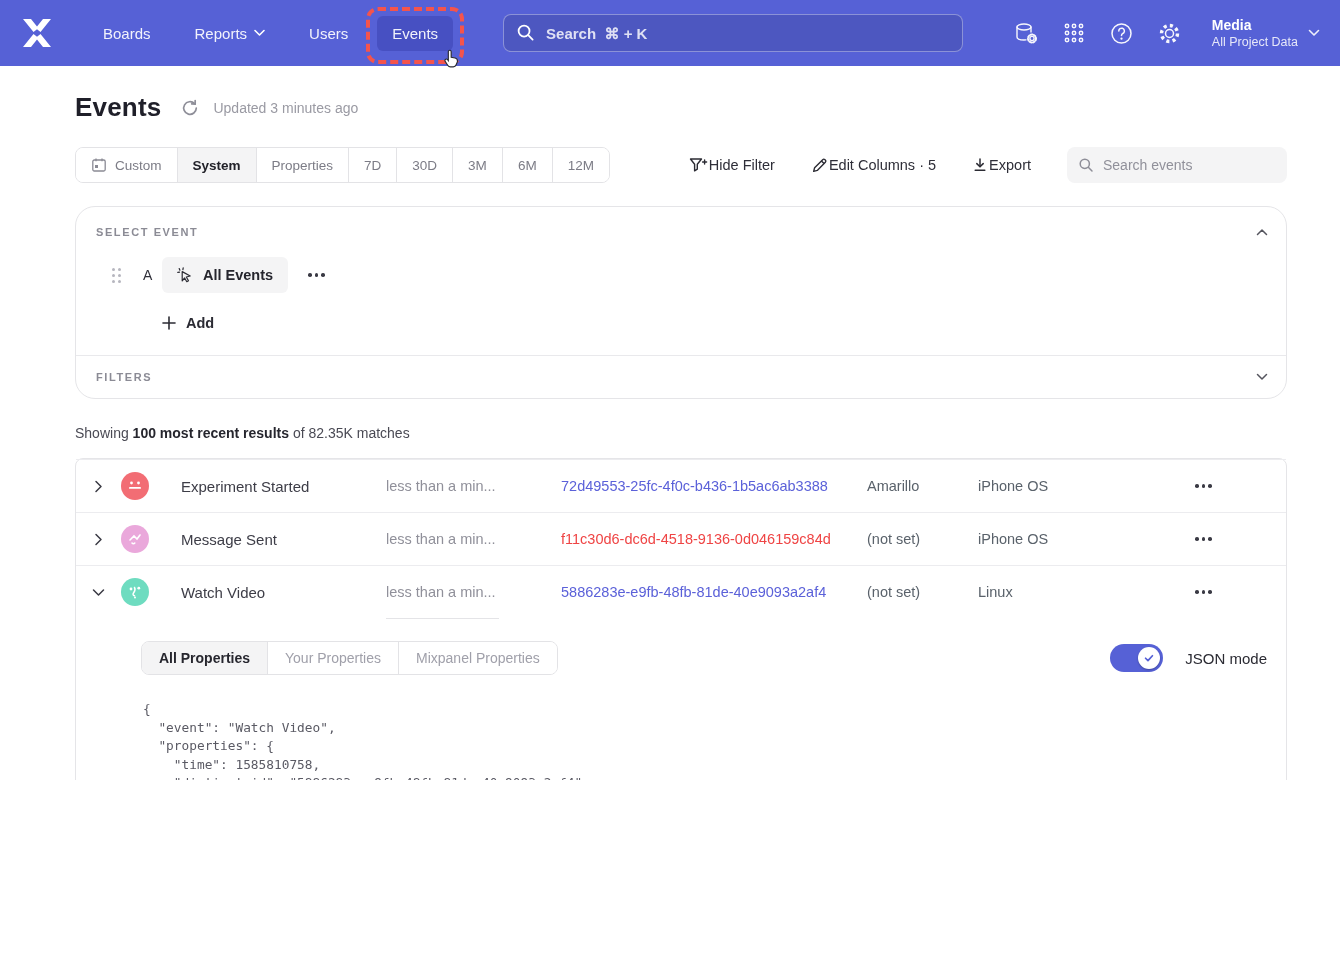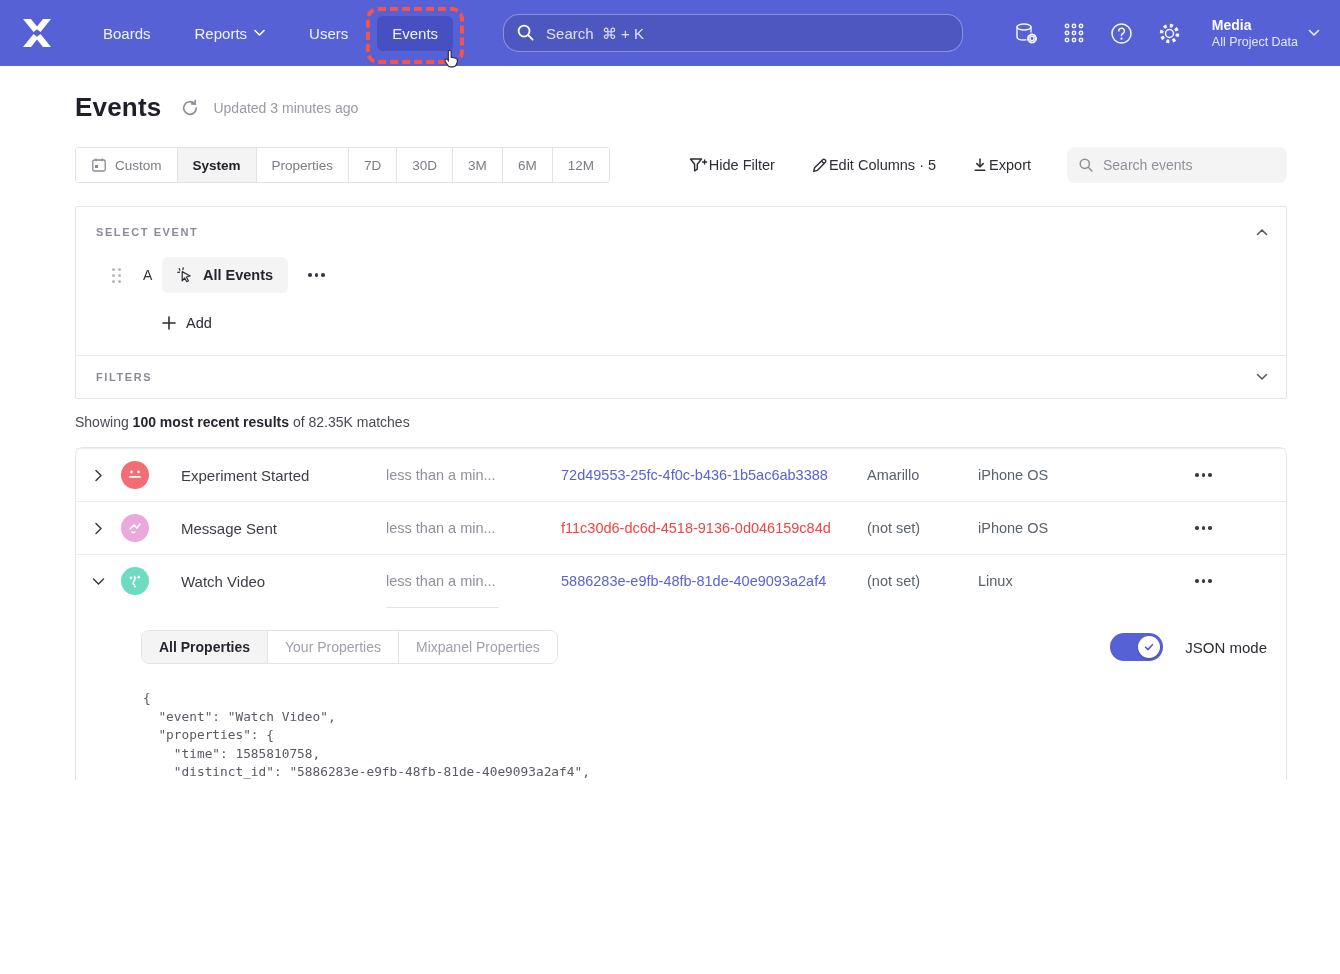--- a/index.html
+++ b/index.html
@@ -10,69 +10,69 @@
   
   .nav { height:66px; display:flex; align-items:center; padding:0 20px; color:#fff; }
   .nav-logo { margin-right:34px; display:flex; align-items:center; cursor:pointer; }
   .nav-items { display:flex; align-items:center; gap:14px; }
   .nav-item { font-size:15px; padding:9px 15px; border-radius:6px; color:rgba(255,255,255,.92);
     display:flex; align-items:center; gap:7px; cursor:pointer; white-space:nowrap; }
   .nav-item.active { position:relative; }
   .annot { position:absolute; inset:-9px -11px -13px -11px; border:4px dashed #f4544c; border-radius:12px; pointer-events:none; }
   .cursor-hand { position:absolute; right:-8px; bottom:-18px; }
   .nav-search { position:relative; margin-left:50px; width:460px; }
-  .nav-search input { width:460px; height:38px; border-radius:16px; border:1px solid rgba(255,255,255,.35);
+  .nav-search input { width:460px; height:38px; border-radius:8px; border:1px solid rgba(255,255,255,.35);
     background:rgba(0,0,0,.10); color:#fff; font-size:15px; padding:0 14px 0 42px; outline:none;
-    font-family:"Liberation Sans",sans-serif; }
+    font-family:"Liberation Sans",sans-serif;font-weight:bold; }
   .nav-search input::placeholder { color:rgba(255,255,255,.82); }
   .nav-search .mag { position:absolute; left:13px; top:9px; }
   .nav-right { margin-left:auto; display:flex; align-items:center; gap:25px; }
   .nav-icon { display:flex; align-items:center; cursor:pointer; opacity:.95; }
   .nav-project { display:flex; align-items:center; gap:10px; margin-left:6px; cursor:pointer; }
   .proj-name { font-size:14px; font-weight:700; line-height:18px; }
   .proj-scope { font-size:12.5px; color:rgba(255,255,255,.85); line-height:16px; }
 
   
   .main { padding:0 53px 0 75px; }
   .title-row { display:flex; align-items:center; margin-top:26px; gap:14px; }
   .page-title { font-size:26px; font-weight:700; color:#1f1f29; letter-spacing:.2px; }
   .updated { font-size:14px; color:#9a9aa3; }
   .refresh-btn { display:flex; align-items:center; cursor:pointer; margin-left:6px; }
 
   .controls-row { display:flex; align-items:center; margin-top:24px; }
-  .seg { display:inline-flex; align-items:stretch; border:1px solid #e3e3e6; border-radius:3px; overflow:hidden; height:36px; background:#fff; }
+  .seg { display:inline-flex; align-items:stretch; border:1px solid #e3e3e6; border-radius:8px; overflow:hidden; height:36px; background:#fff; }
   .seg > .seg-item + .seg-item { border-left:1px solid #e3e3e6; }
   .seg-item { display:flex; align-items:center; gap:8px; padding:0 15px; font-size:13.5px; color:#7c7c86; cursor:pointer; white-space:nowrap; background:#fff; }
   .seg-item.selected { background:#f4f4f5; color:#222229; font-weight:700; }
   .controls-right { margin-left:auto; display:flex; align-items:center; gap:36px; }
   .tool-btn { display:flex; align-items:center; gap:1px; font-size:14.5px; color:#2e2e38; cursor:pointer; white-space:nowrap; }
   .search-events { position:relative; }
   .search-events input { width:220px; height:36px; background:#f4f4f5; border:none; border-radius:8px;
     padding:0 12px 0 36px; font-size:14px; color:#2e2e38; outline:none; font-family:"Liberation Sans",sans-serif; }
   .search-events input::placeholder { color:#90909a; }
   .search-events .mag { position:absolute; left:11px; top:10px; }
 
   
-  .card { border:1px solid #e5e5e8; border-radius:2px; margin-top:23px; background:#fff; }
+  .card { border:1px solid #e5e5e8; border-radius:20px; margin-top:23px; background:#fff; }
   .section-label { font-size:11px; letter-spacing:1.6px; color:#8b8b95; font-weight:600; }
   .sel-head { display:flex; align-items:center; justify-content:space-between; padding:19px 18px 0 20px; }
   .event-row { display:flex; align-items:center; margin:19px 0 0 36px; }
   .drag-handle { display:grid; grid-template-columns:3px 3px; gap:3px; margin-right:22px; cursor:grab; }
   .drag-handle i { width:3px; height:3px; border-radius:50%; background:#b6b6bf; }
   .row-letter { font-size:14px; color:#30303a; width:10px; margin-right:9px; }
   .event-chip { display:flex; align-items:center; gap:9px; background:#f4f4f5; border-radius:6px; height:36px; padding:0 15px; cursor:pointer; }
   .event-chip span { font-size:14.5px; font-weight:700; color:#26262e; }
   .dots { display:inline-flex; gap:3px; align-items:center; cursor:pointer; padding:6px; }
   .dots i { width:3.5px; height:3.5px; border-radius:50%; background:#3a3a44; }
   .event-row .dots { margin-left:14px; }
-  .add-row { display:flex; align-items:center; gap:10px; margin:22px 0 24px 86px; cursor:pointer; font-size:14.5px; font-weight:400; color:#2b2b33; width:80px; }
+  .add-row { display:flex; align-items:center; gap:10px; margin:22px 0 24px 86px; cursor:pointer; font-size:14.5px; font-weight:700; color:#2b2b33; width:80px; }
   .card-divider { border-top:1px solid #e9e9ec; }
   .filters-row { display:flex; align-items:center; justify-content:space-between; padding:15px 18px 15px 20px; cursor:pointer; }
 
-  .summary { margin-top:15px; font-size:14px; color:#4a4a54; }
+  .summary { margin-top:26px; font-size:14px; color:#4a4a54; }
   .summary b { color:#26262e; }
 
   
   .table-card { border:1px solid #e5e5e8; border-radius:8px; margin-top:17px; background:#fff; }
   .tgrid { display:grid; grid-template-columns:45px 60px 205px 132px 349px 111px 193px 1fr; align-items:center; }
   .thead { background:#f7f7f8; border-radius:8px 8px 0 0; height:45px; }
   .th { font-size:14px; color:#4e4e58; }
   .th-expander { display:flex; justify-content:center; }
   .trow { height:53px; border-top:1px solid #ececef; cursor:pointer; }
   .expander { display:flex; justify-content:center; align-items:center; cursor:pointer; }

